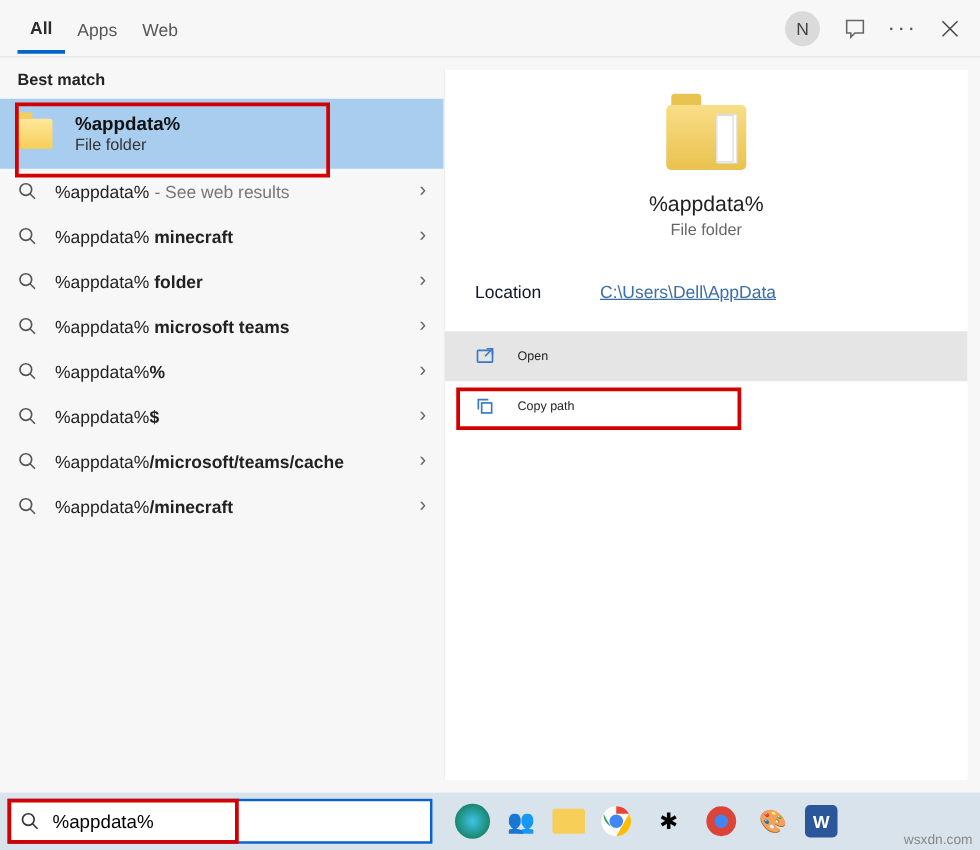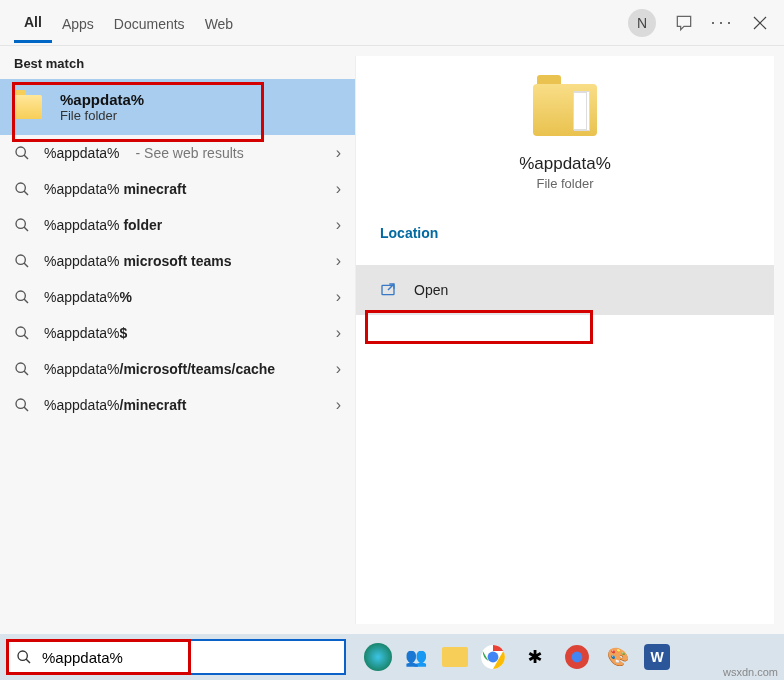--- a/index.html
+++ b/index.html
@@ -25,35 +25,35 @@
     .best-row .ficon { width: 28px; height: 24px; background: linear-gradient(#ffe79a,#f7ce58); border-radius: 2px 2px 0 0; position: relative; margin-right: 18px; }
     .best-row .ficon::before { content:""; position:absolute; top:-5px; left:0; width:12px; height:5px; background:#f7ce58; border-radius:2px 2px 0 0; }
     .best-txt .t1 { font-size: 15px; font-weight: 600; color: #111; }
     .best-txt .t2 { font-size: 13px; color: #333; }
     .redbox-best { border: 3px solid #d40000; position:absolute; left:12px; top:82px; width:252px; height:60px; pointer-events:none; }
     
     .webitem { display: flex; align-items: center; padding: 8px 14px; height: 36px; cursor: pointer; }
     .webitem .sicon { width: 16px; height: 16px; margin-right: 14px; }
     .webitem .lbl { font-size: 14px; color: #222; }
     .webitem .lbl b { font-weight: 600; }
-    .webitem .hint { font-size: 14px; color: #777; margin-left: 16px; }
+    .webitem .hint { font-size: 14px; color: #777; margin-left: 4px; }
     .webitem .chev { margin-left: auto; color: #666; }
     
     .preview-top { display: flex; flex-direction: column; align-items: center; padding: 28px 0 18px; }
     .bigfolder { width: 64px; height: 52px; background: linear-gradient(#f9de87,#e9c24f); border-radius: 4px; position: relative; margin-bottom: 18px; }
     .bigfolder::before { content:""; position:absolute; top:-9px; left:4px; width:24px; height:9px; background:#e9c24f; border-radius:3px 3px 0 0; }
     .bigfolder::after { content:""; position:absolute; right:10px; top:8px; width:12px; height:36px; background:#fff; border:1px solid #ddd; box-shadow: 2px 0 0 #fff, 2px 0 0 1px #ddd; }
     .pv-title { font-size: 17px; color: #222; margin-bottom: 2px; }
     .pv-sub { font-size: 13px; color: #666; }
     
     .pv-loc { display: flex; padding: 16px 24px 24px; font-size: 14px; }
-    .pv-loc .k { color: #0369a1; width: 100px; font-weight: bold; }
+    .pv-loc .k { color: #0f172a; width: 100px; }
     .pv-loc .v { color: #3b6ea5; text-decoration: underline; }
     
-    .action { display: flex; align-items: center; height: 50px; padding: 0 24px; font-size: 14px; color: #222; cursor: pointer; }
+    .action { display: flex; align-items: center; height: 40px; padding: 0 24px; font-size: 10px; color: #222; cursor: pointer; }
     .action.sel { background: #e5e5e5; }
     .action .aicon { width: 18px; margin-right: 16px; color: #3978c5; display:flex; }
     .redbox-open { position:absolute; left:365px; top:310px; width:228px; height:34px; border:3px solid #d40000; pointer-events:none; }
     
     .taskbar { position: absolute; bottom: 0; left: 0; width: 784px; height: 46px; background: #d9e3ec; display: flex; align-items: center; }
     .searchbox { margin-left: 6px; width: 340px; height: 36px; background: #fff; border: 2px solid #0a62c9; display: flex; align-items: center; padding: 0 8px; }
     .searchbox .sbicon { width: 16px; height: 16px; margin-right: 10px; }
     .searchbox input { border: none; outline: none; font-size: 15px; flex: 1; }
     .redbox-search { position:absolute; left:6px; bottom:5px; width:185px; height:36px; border:3px solid #d40000; pointer-events:none; }
     
@@ -64,21 +64,20 @@
     
     svg { display: block; }
   </style>
 </head>
 <body>
 
 <div class="window">
   <div class="tabs">
     <div class="tab active">All</div>
     <div class="tab">Apps</div>
-    <div class="tab">Documents</div>
     <div class="tab">Web</div>
     <div class="tabs-right">
       <div class="avatar">N</div>
       <div class="topicon">
         <svg width="20" height="20" viewBox="0 0 24 24" fill="none" stroke="#666" stroke-width="1.5">
             <path d="M4 4h16v12H12l-4 4v-4H4z"></path>
           </svg>
       </div>
       <div class="topicon dots">···</div>
       <div class="topicon">
@@ -193,30 +192,40 @@
     </div>
 
     <div class="right">
       <div class="preview-top">
         <div class="bigfolder"></div>
         <div class="pv-title">%appdata%</div>
         <div class="pv-sub">File folder</div>
       </div>
       <div class="pv-loc">
         <div class="k">Location</div>
+        <a class="v">C:\Users\Dell\AppData</a>
       </div>
       <div class="action sel">
         <span class="aicon">
           <svg width="16" height="16" viewBox="0 0 24 24" fill="none" stroke="#3978c5" stroke-width="2">
               <rect x="3" y="5" width="18" height="14" rx="1"></rect>
               <path d="M14 3h7v7"></path>
               <path d="M21 3l-9 9"></path>
             </svg>
         </span>
         <span>Open</span>
+      </div>
+      <div class="action">
+        <span class="aicon">
+          <svg width="16" height="16" viewBox="0 0 24 24" fill="none" stroke="#3978c5" stroke-width="2">
+              <rect x="8" y="8" width="12" height="12"></rect>
+              <path d="M4 16V4h12"></path>
+            </svg>
+        </span>
+        <span>Copy path</span>
       </div>
     </div>
   </div>
 </div>
 
 <div class="redbox-best"></div>
 <div class="redbox-open"></div>
 
 <div class="taskbar">
   <div class="searchbox">

